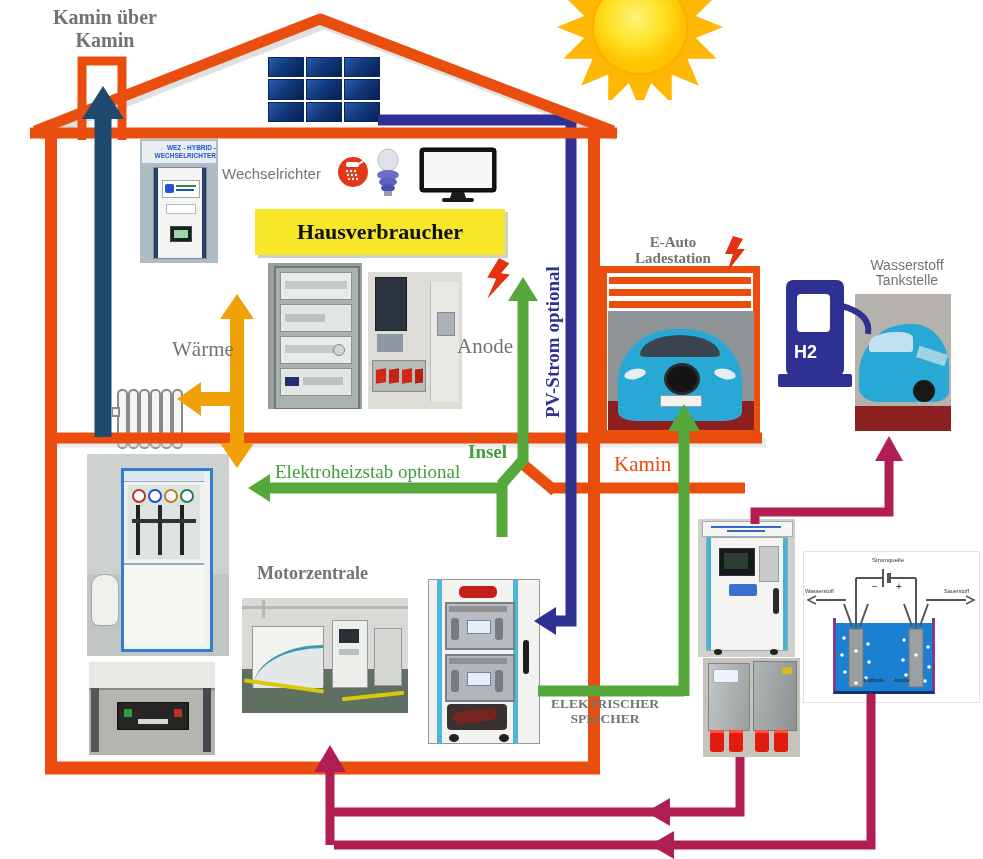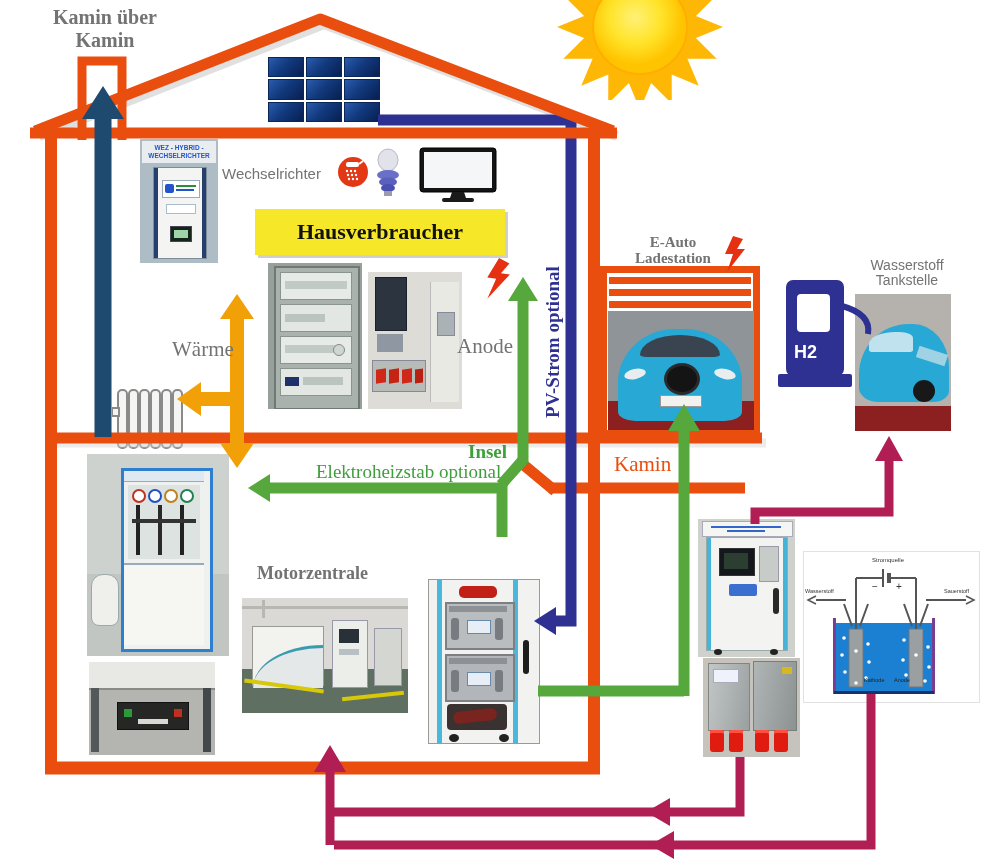--- a/index.html
+++ b/index.html
@@ -2,21 +2,21 @@
 <html><head>
 <meta charset="utf-8">
 <style>
   html,body{margin:0;padding:0;background:#fff;}
   #canvas{position:relative;width:983px;height:859px;background:#fff;overflow:hidden;
           font-family:"Liberation Serif",serif;}
   .abs{position:absolute;}
   .lbl{position:absolute;color:#737373;white-space:nowrap;z-index:6;}
   .serif{font-family:"Liberation Serif",serif;}
   .sans{font-family:"Liberation Sans",sans-serif;}
-  .b{font-weight:bold;}
+  .b{font-weight:bold;text-align:right;}
   .ctr{text-align:center;}
   .photo{position:absolute;overflow:hidden;z-index:2;}
   #solar{position:absolute;left:268px;top:57px;width:112px;height:65px;z-index:2;
          display:grid;grid-template-columns:1fr 1fr 1fr;grid-template-rows:1fr 1fr 1fr;
          gap:2px;background:#fff;}
   #solar div{background:linear-gradient(135deg,#2a5cae 0%,#123a7e 45%,#081f52 100%);border:1px solid #0a2558;}
   #banner{position:absolute;left:255px;top:209px;width:250px;height:46px;background:#f6e829;
           box-shadow:3px 3px 0 #cfcfcf;z-index:5;line-height:46px;text-align:center;
           font-weight:bold;font-size:22px;color:#111;}
   #garage{position:absolute;left:600px;top:266px;width:146px;height:157px;border:7px solid #e94e0f;z-index:1;background:#fff;}
@@ -406,28 +406,32 @@
   <div class="lbl serif" style="left:172px;top:337px;font-size:21px;">Wärme</div>
 
   <div class="lbl serif" style="left:457px;top:334px;font-size:21px;">Anode</div>
 
   <div class="lbl serif b ctr" style="left:453px;top:331px;width:200px;font-size:19px;color:#2e3192;transform:rotate(-90deg);">PV-Strom optional</div>
 
   <div class="lbl serif b" style="left:468px;top:441px;font-size:19px;color:#3f9f3c;">Insel</div>
 
   <div class="lbl serif" style="left:614px;top:452px;font-size:21px;color:#e94e0f;">Kamin</div>
 
-  <div class="lbl serif" style="left:275px;top:461px;font-size:19px;color:#3f9f3c;margin-left:41px;">Elektroheizstab optional</div>
+  <div class="lbl serif" style="left:275px;top:461px;font-size:19px;color:#3f9f3c;">Elektroheizstab optional</div>
 
   <div class="lbl serif b ctr" style="left:608px;top:234px;width:130px;font-size:15px;line-height:16px;">
     <div>E-Auto</div>
     <div>Ladestation</div>
   </div>
 
   <div class="lbl sans ctr" style="left:853px;top:258px;width:108px;font-size:14px;line-height:15px;">
     <div>Wasserstoff</div>
     <div>Tankstelle</div>
   </div>
 
   <div class="lbl serif b" style="left:257px;top:563px;font-size:18px;">Motorzentrale</div>
 
+  <div class="lbl serif b ctr" style="left:545px;top:696px;width:120px;font-size:13.5px;line-height:15px;">
+    <div>ELEKTRISCHER</div>
+    <div>SPEICHER</div>
+  </div>
 
 </div>
 
 </body></html>

